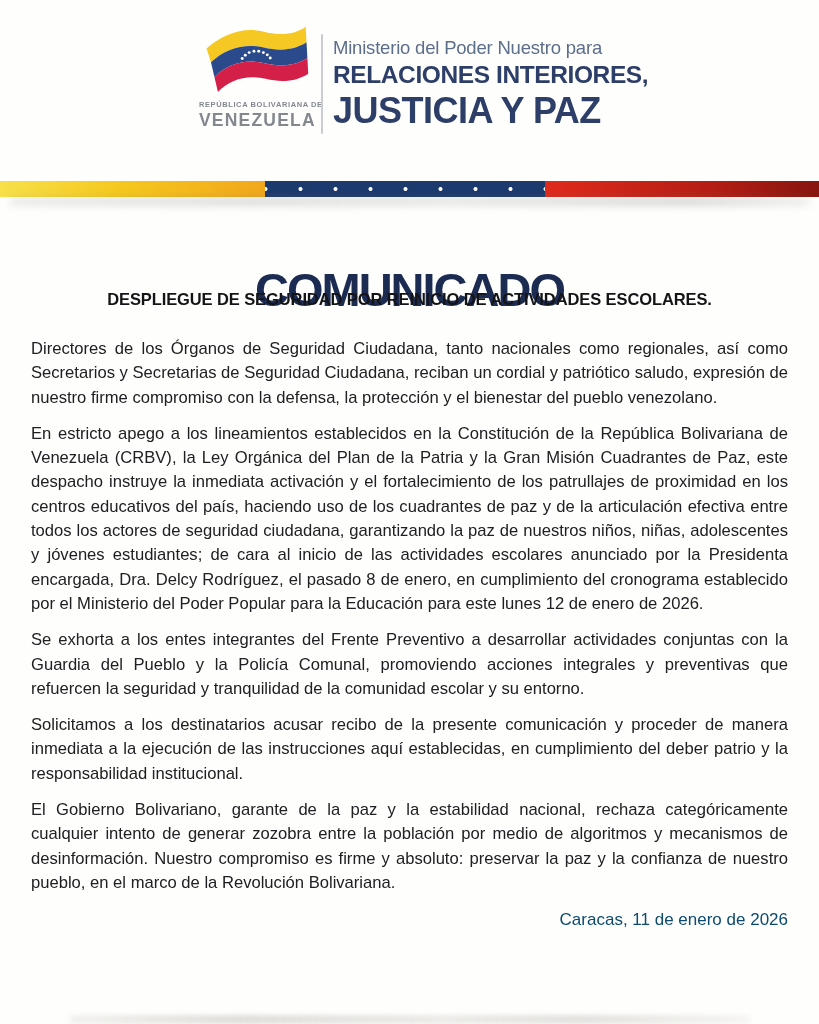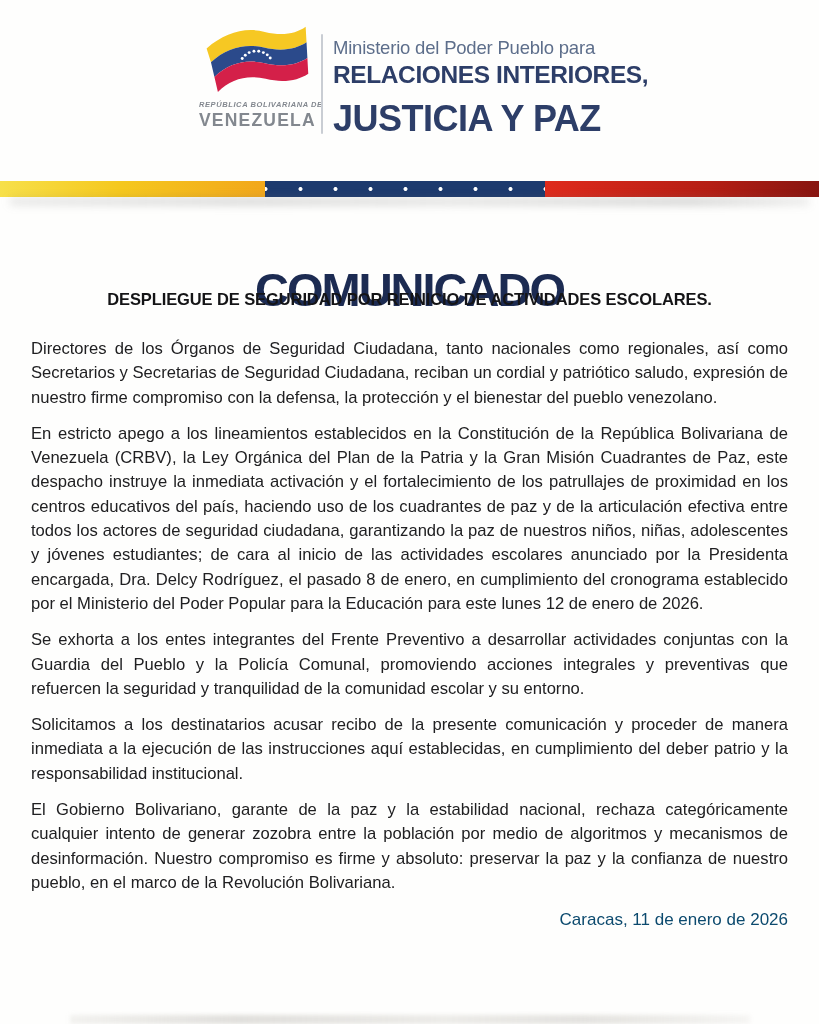--- a/index.html
+++ b/index.html
@@ -10,42 +10,42 @@
     background:#fefefd;
     overflow:hidden;
     font-family:"Liberation Sans", sans-serif;
   }
 
   
   .logo-block{position:absolute;left:199px;top:21px;width:116px;text-align:center;}
   .flag-svg{display:block;width:106px;height:74px;margin:0 auto;}
   .country-small{
     margin-top:5px;font-size:7.5px;font-weight:bold;letter-spacing:.6px;
-    color:var(--gray-country);white-space:nowrap;font-style:italic;
+    color:var(--gray-country);white-space:nowrap;
   }
   .country-large{
     margin-top:1px;font-size:17.5px;font-weight:bold;letter-spacing:1.2px;
     color:var(--gray-country);white-space:nowrap;
   }
   .header-divider{
     position:absolute;left:321px;top:34px;width:2px;height:100px;
     background:#c9cdd3;border-radius:2px;
   }
   .ministry{position:absolute;left:333px;top:37px;white-space:nowrap;}
   .ministry-line1{
     font-size:18.5px;font-weight:500;color:var(--ministry-light);
     letter-spacing:-0.2px;
   }
   .ministry-line2{
     margin-top:2px;font-size:24.5px;font-weight:bold;color:var(--ministry-blue);
     letter-spacing:-0.4px;
     text-align:center;
   }
   .ministry-line3{
-    margin-top:9px;font-size:36px;font-weight:bold;color:var(--ministry-blue);
+    margin-top:1px;font-size:36px;font-weight:bold;color:var(--ministry-blue);
     letter-spacing:-0.5px;
   }
 
   
   .stripe{position:absolute;left:0;top:181px;width:819px;height:16px;display:flex;}
   .stripe-yellow{
     width:265px;height:100%;
     background:linear-gradient(90deg,var(--stripe-yellow-a) 0%,#f5c81e 45%,var(--stripe-yellow-b) 100%);
   }
   .stripe-blue{
@@ -120,21 +120,21 @@
         <circle cx="76.2" cy="41" r="1.7"></circle>
       </g>
     </svg>
     <div class="country-small">REPÚBLICA BOLIVARIANA DE</div>
     <div class="country-large">VENEZUELA</div>
   </div>
 
   <div class="header-divider"></div>
 
   <div class="ministry">
-    <div class="ministry-line1">Ministerio del Poder Pueblo para</div>
+    <div class="ministry-line1">Ministerio del Poder Nuestro para</div>
     <div class="ministry-line2">RELACIONES INTERIORES,</div>
     <div class="ministry-line3">JUSTICIA Y PAZ</div>
   </div>
 
   <div class="stripe">
     <div class="stripe-yellow"></div>
     <div class="stripe-blue"></div>
     <div class="stripe-red"></div>
   </div>
   <div class="stripe-shadow"></div>

